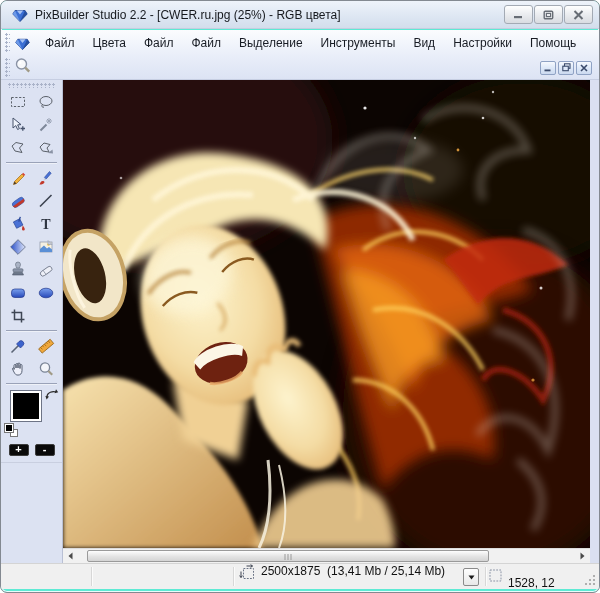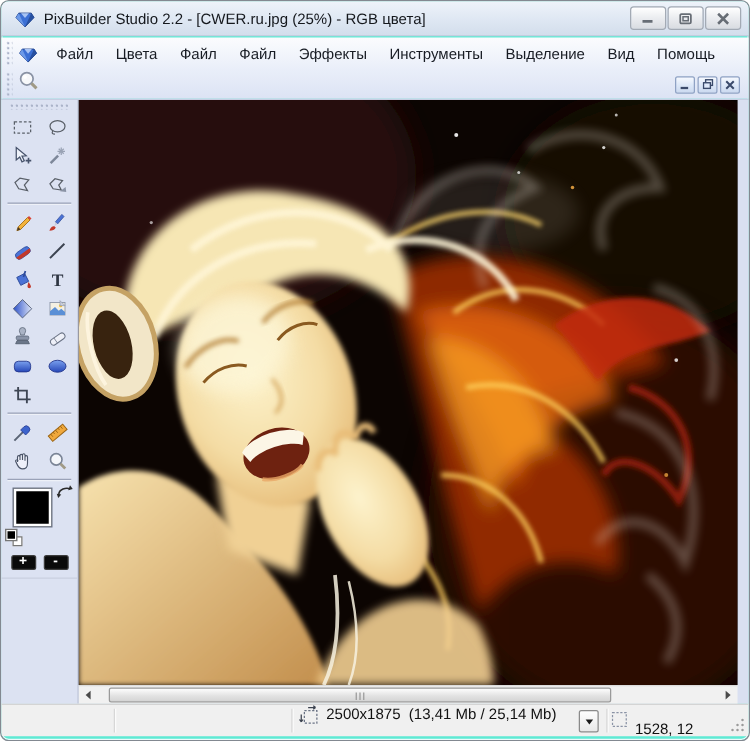--- a/index.html
+++ b/index.html
@@ -126,24 +126,24 @@
           <path d="M4,4.5 L9,15.5 L1.8,8 Z" fill="#6d9ae8"></path>
           <path d="M14,4.5 L16.2,8 L9,15.5 Z" fill="#27509f"></path>
           <path d="M5.8,4.5 L9,8.4 L12.2,4.5 Z" fill="#a9c4f4"></path>
         </svg>
     </span>
     <span class="menu-items">
         <span class="menu-item">Файл</span>
         <span class="menu-item">Цвета</span>
         <span class="menu-item">Файл</span>
         <span class="menu-item">Файл</span>
-        <span class="menu-item">Эффекты</span>
+        <span class="menu-item">Выделение</span>
         <span class="menu-item">Инструменты</span>
-        <span class="menu-item">Выделение</span>
         <span class="menu-item">Вид</span>
+        <span class="menu-item">Настройки</span>
         <span class="menu-item">Помощь</span>
       </span>
   </div>
 
   <div class="toolbarrow">
     <span class="grip-v"></span>
     <span class="tb-btn">
       <span>
         <svg width="18" height="18" viewBox="0 0 18 18">
             <circle cx="7.5" cy="7" r="5" fill="#f7f8fa" stroke="#8a93a5" stroke-width="1.4"></circle>

